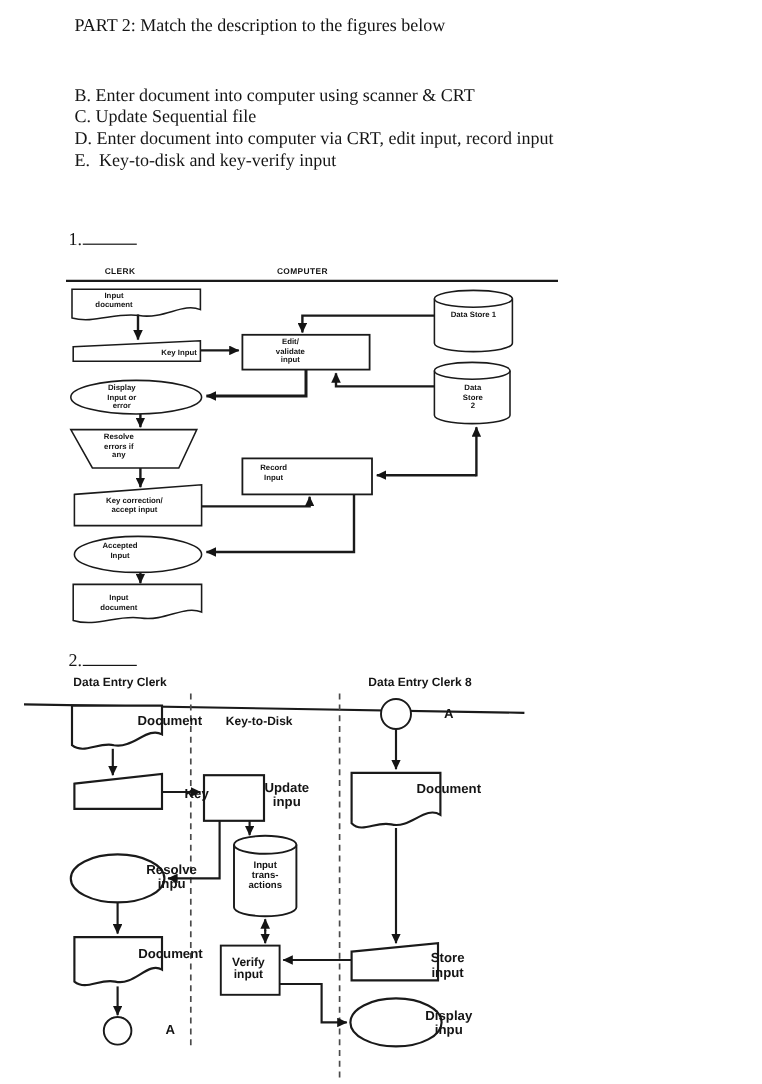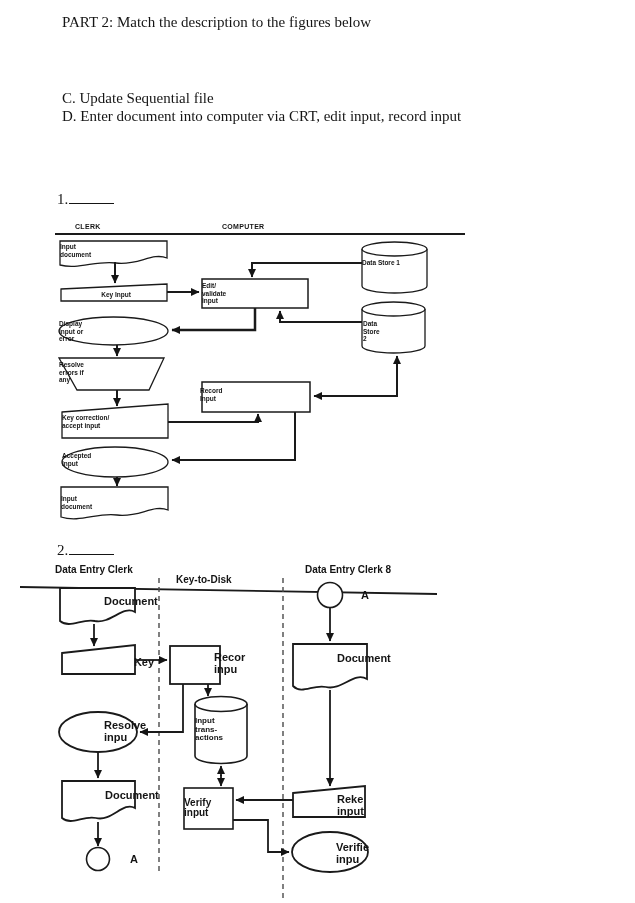--- a/index.html
+++ b/index.html
@@ -3,28 +3,28 @@
 <meta charset="utf-8">
 <style>
   html,body{margin:0;padding:0;background:#fff;}
   .page{position:relative;width:508px;height:903px;background:#fff;overflow:hidden;
         font-family:"Liberation Serif",serif;color:#111;border-radius:16px;}
   svg{position:absolute;left:0;top:0;}
   .serif{position:absolute;font-family:"Liberation Serif",serif;font-size:15px;color:#151515;white-space:pre;}
   .fignum{position:absolute;font-family:"Liberation Serif",serif;font-size:15px;color:#151515;}
   .blank{display:inline-block;width:45px;height:13px;border-bottom:1.4px solid #151515;margin-left:1px;}
   .lbl{position:absolute;font-family:"Liberation Sans",sans-serif;font-weight:bold;color:#141414;
-       white-space:pre-line;}
+       white-space:pre-line;text-align:center;}
   .f1{font-size:6.5px;line-height:7.5px;}
   .lane1{font-size:7px;letter-spacing:.3px;}
   .lane2{font-size:10px;line-height:11px;}
   .f2{font-size:11px;line-height:12px;padding-left:44px;}
   .f2s{font-size:8px;line-height:8.5px;}
   .f2v{font-size:10px;line-height:10px;}
-  .tl{text-align:center;}
+  .tl{text-align:right;}
 </style>
 </head>
 <body>
 
 <div class="page">
 
   <svg width="635" height="903" viewBox="0 0 635 903">
     <defs>
       <marker id="ah" markerWidth="9" markerHeight="8" refX="8" refY="4" orient="auto" markerUnits="userSpaceOnUse">
         <path d="M0,0 L8.5,4 L0,8 Z" fill="#141414"></path>
@@ -101,22 +101,24 @@
         <path d="M98,822 L98,846" marker-end="url(#ah)"></path>
         <path d="M330,607 L330,641" marker-end="url(#ah)"></path>
         <path d="M330,690 L330,786" marker-end="url(#ah)"></path>
         <path d="M293,800 L236,800" marker-end="url(#ah)"></path>
         <path d="M233,820 L268,820 L268,852 L289,852" marker-end="url(#ah)"></path>
       </g>
     </g>
   </svg>
 
   <div class="serif" style="left:62px;top:14px">PART 2: Match the description to the figures below</div>
+  <div class="serif" style="left:62px;top:72px">B. Enter document into computer using scanner &amp; CRT</div>
   <div class="serif" style="left:62px;top:90px">C. Update Sequential file</div>
   <div class="serif" style="left:62px;top:108px">D. Enter document into computer via CRT, edit input, record input</div>
+  <div class="serif" style="left:62px;top:126px">E.  Key-to-disk and key-verify input</div>
 
   <div class="fignum" style="left:57px;top:190px"><span>1.</span><span class="blank"></span></div>
 
   <div class="lbl lane1" style="left:75px;top:223px;width:50px">CLERK</div>
   <div class="lbl lane1" style="left:222px;top:223px;width:60px">COMPUTER</div>
 
   <div class="lbl f1" style="left:60px;top:243px;width:70px">Input
 document</div>
   <div class="lbl f1 tl" style="left:68px;top:291px;width:96px">Key Input</div>
   <div class="lbl f1" style="left:59px;top:320px;width:85px">Display
@@ -137,36 +139,36 @@
   <div class="lbl f1" style="left:200px;top:387px;width:56px">Record
 Input</div>
   <div class="lbl f1" style="left:362px;top:259px;width:65px">Data Store 1</div>
   <div class="lbl f1" style="left:363px;top:320px;width:62px">Data
 Store
 2</div>
 
   <div class="fignum" style="left:57px;top:541px"><span>2.</span><span class="blank"></span></div>
 
   <div class="lbl lane2" style="left:55px;top:564px;width:90px">Data Entry Clerk</div>
-  <div class="lbl lane2" style="left:176px;top:574px;width:80px">Key-to-Disk</div>
+  <div class="lbl lane2" style="left:176px;top:596px;width:80px">Key-to-Disk</div>
   <div class="lbl lane2" style="left:305px;top:564px;width:90px">Data Entry Clerk 8</div>
 
   <div class="lbl f2" style="left:60px;top:595px;width:75px">Document</div>
   <div class="lbl f2 tl" style="left:70px;top:656px;width:60px">Key</div>
-  <div class="lbl f2" style="left:170px;top:651px;width:50px">Recor
+  <div class="lbl f2" style="left:170px;top:651px;width:50px">Update
 inpu</div>
   <div class="lbl f2s" style="left:195px;top:717px;width:52px">Input
 trans-
 actions</div>
   <div class="lbl f2" style="left:60px;top:719px;width:78px">Resolve
 inpu</div>
   <div class="lbl f2" style="left:61px;top:789px;width:74px">Document</div>
   <div class="lbl f2" style="left:86px;top:853px;width:24px">A</div>
   <div class="lbl f2v" style="left:184px;top:798px;width:46px">Verify
 input</div>
-  <div class="lbl f2" style="left:293px;top:793px;width:72px">Reke
+  <div class="lbl f2" style="left:293px;top:793px;width:72px">Store
 input</div>
-  <div class="lbl f2" style="left:292px;top:841px;width:76px">Verifie
+  <div class="lbl f2" style="left:292px;top:841px;width:76px">Display
 inpu</div>
   <div class="lbl f2" style="left:317px;top:589px;width:26px">A</div>
   <div class="lbl f2" style="left:293px;top:652px;width:74px">Document</div>
 
 </div>
 
 </body></html>

